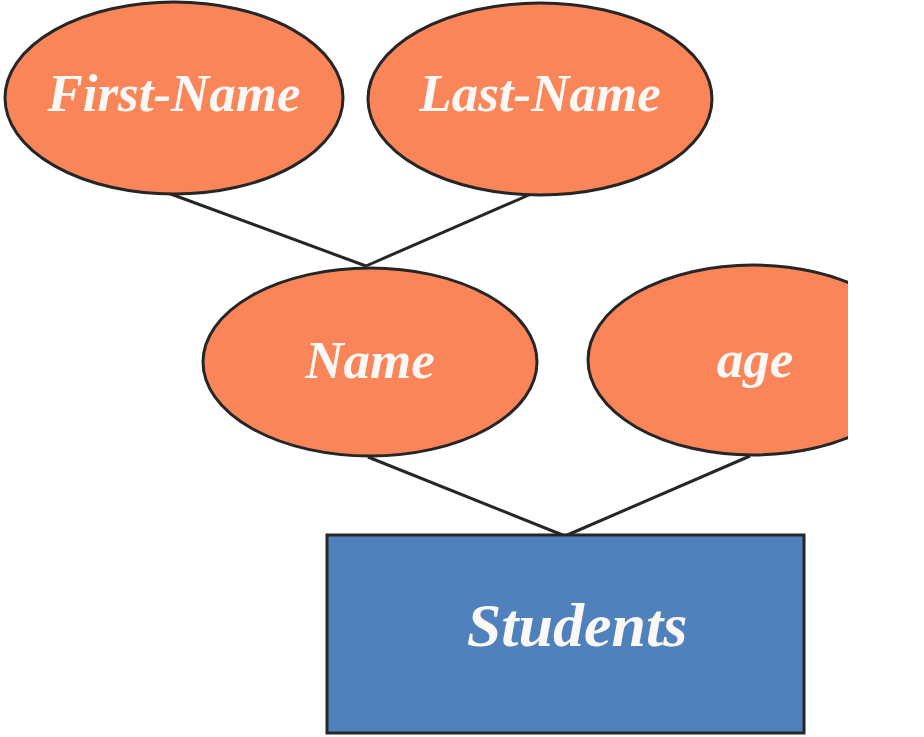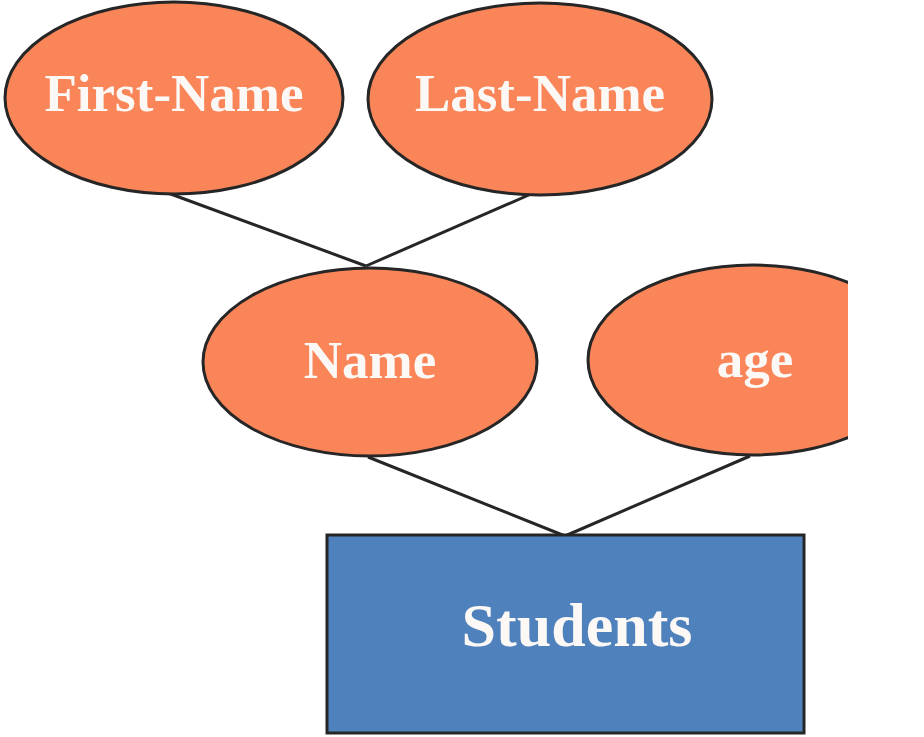--- a/index.html
+++ b/index.html
@@ -10,20 +10,21 @@
   }
   body {
     font-family: "Liberation Serif", "DejaVu Serif", serif;
   }
   #diagram-canvas {
     position: relative;
     width: 848px;
     height: 737px;
     background: #ffffff;
     overflow: hidden;
+    font-style: italic;
   }
   #er-svg {
     position: absolute;
     top: 0;
     left: 0;
     width: 924px;
     height: 737px;
   }
   .node-shape {
     stroke: #262626;

